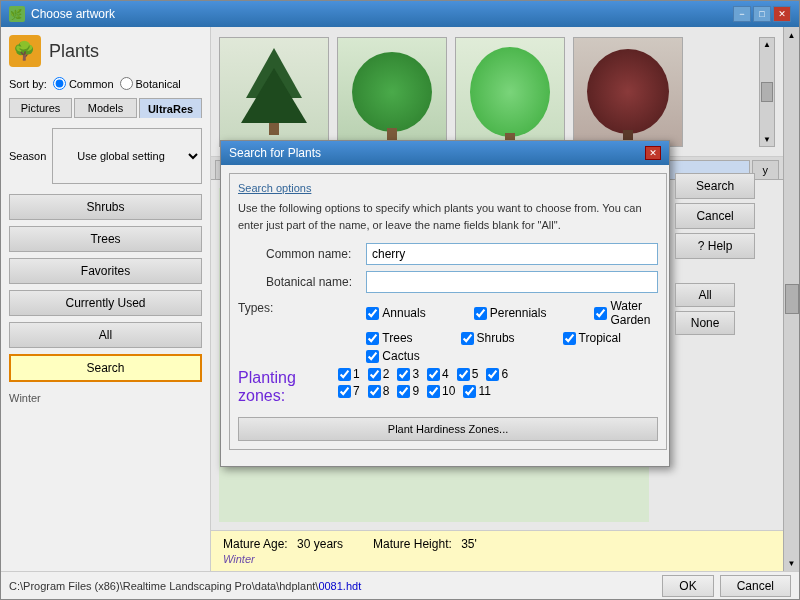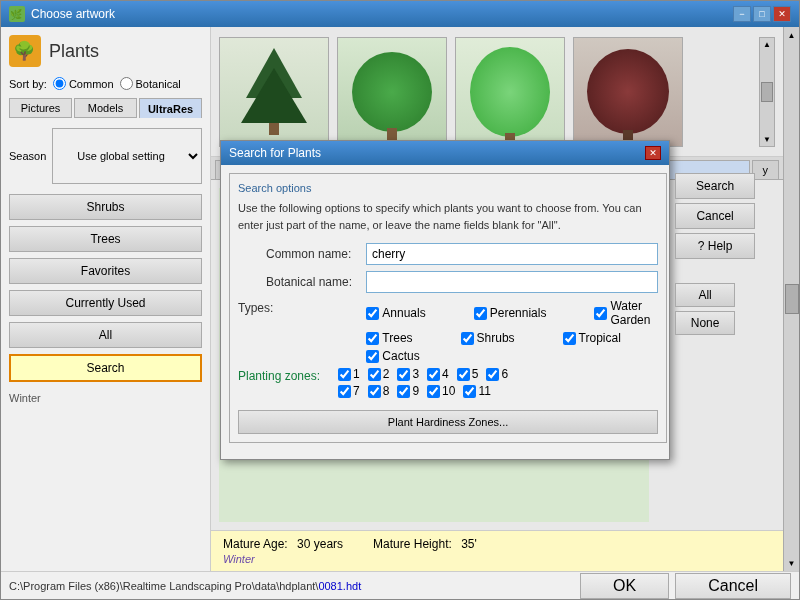--- a/index.html
+++ b/index.html
@@ -258,24 +258,24 @@
     .status-path-highlight {
       color: #0000cc;
     }
 
     .status-buttons {
       display: flex;
       gap: 6px;
     }
 
     .ok-btn, .cancel-btn-status {
-      padding: 3px 32px;
-      border: 1px solid #aaa;
-      cursor: pointer;
-      font-size: 16px;
+      padding: 3px 16px;
+      border: 1px solid #aaa;
+      cursor: pointer;
+      font-size: 12px;
       background: linear-gradient(to bottom, #f0f0f0, #dcdcdc);
     }
 
     
     .search-dialog {
       position: absolute;
       top: 140px;
       left: 220px;
       width: 450px;
       background: #f0f0f0;
@@ -331,20 +331,21 @@
     .search-options-group {
       border: 1px solid #aaa;
       padding: 8px;
       margin-bottom: 8px;
     }
 
     .group-legend {
       font-size: 11px;
       color: #336699;
       margin-bottom: 6px;
+      text-decoration: underline;
     }
 
     .description-text {
       font-size: 11px;
       color: #333;
       margin-bottom: 10px;
       line-height: 1.5;
     }
 
     .field-row {
@@ -402,22 +403,22 @@
     }
 
     .zones-row {
       display: flex;
       align-items: flex-start;
       margin-bottom: 8px;
     }
 
     .zones-label {
       width: 100px;
-      font-size: 12px;
-      color: #15803d;
+      font-size: 16px;
+      color: #6d28d9;
       padding-top: 2px;
     }
 
     .zones-grid {
       display: flex;
       flex-direction: column;
       gap: 3px;
     }
 
     .zones-number-row {

